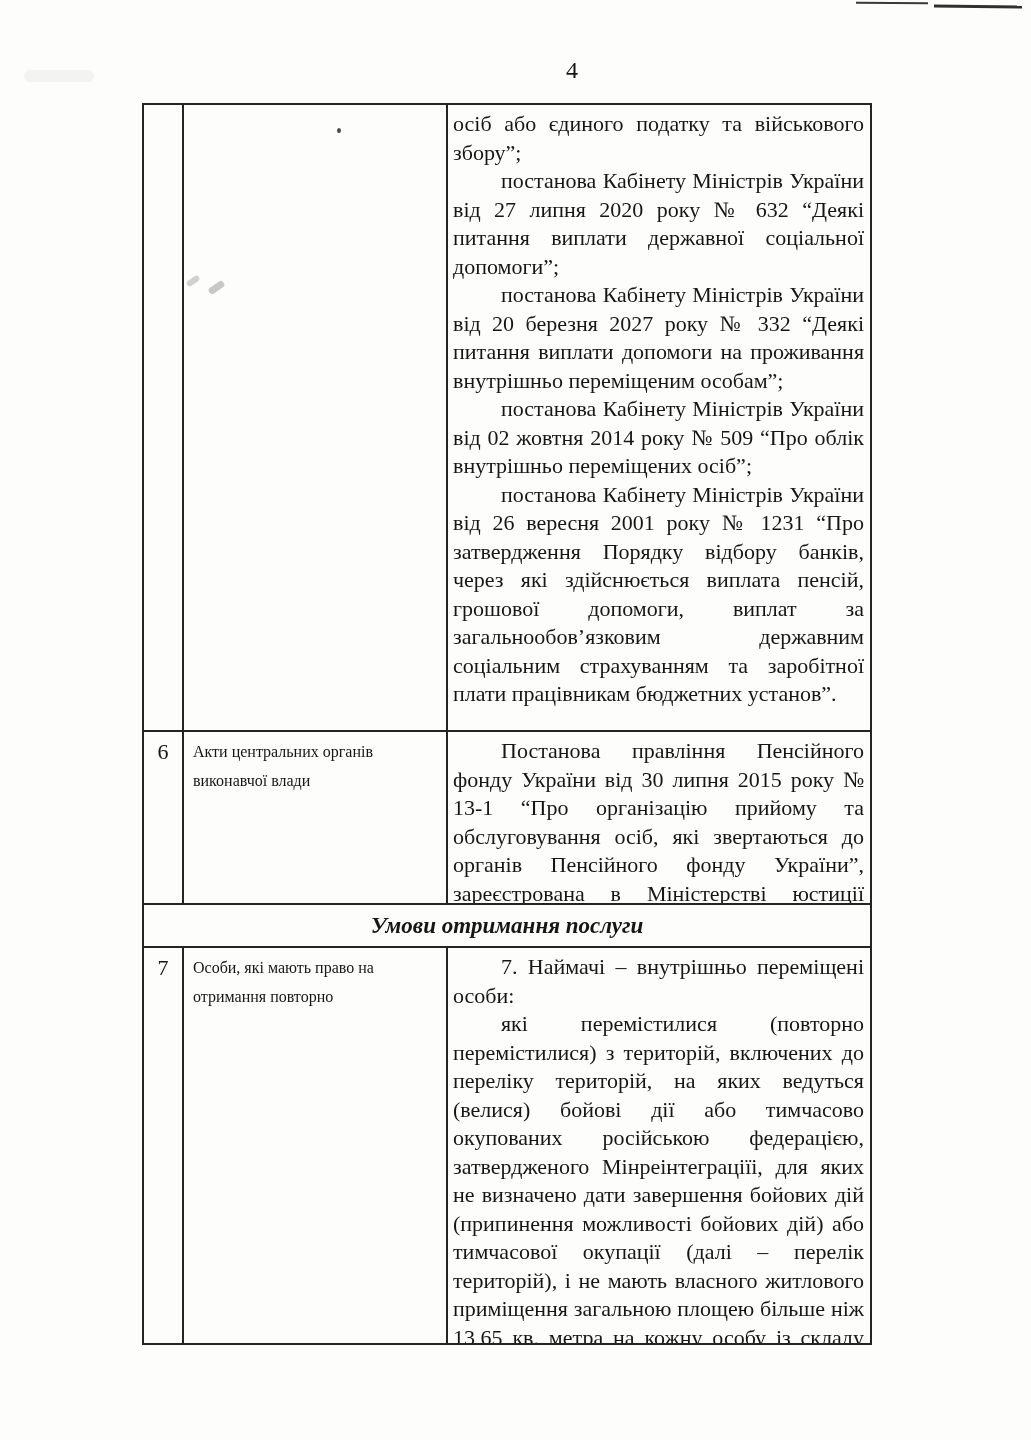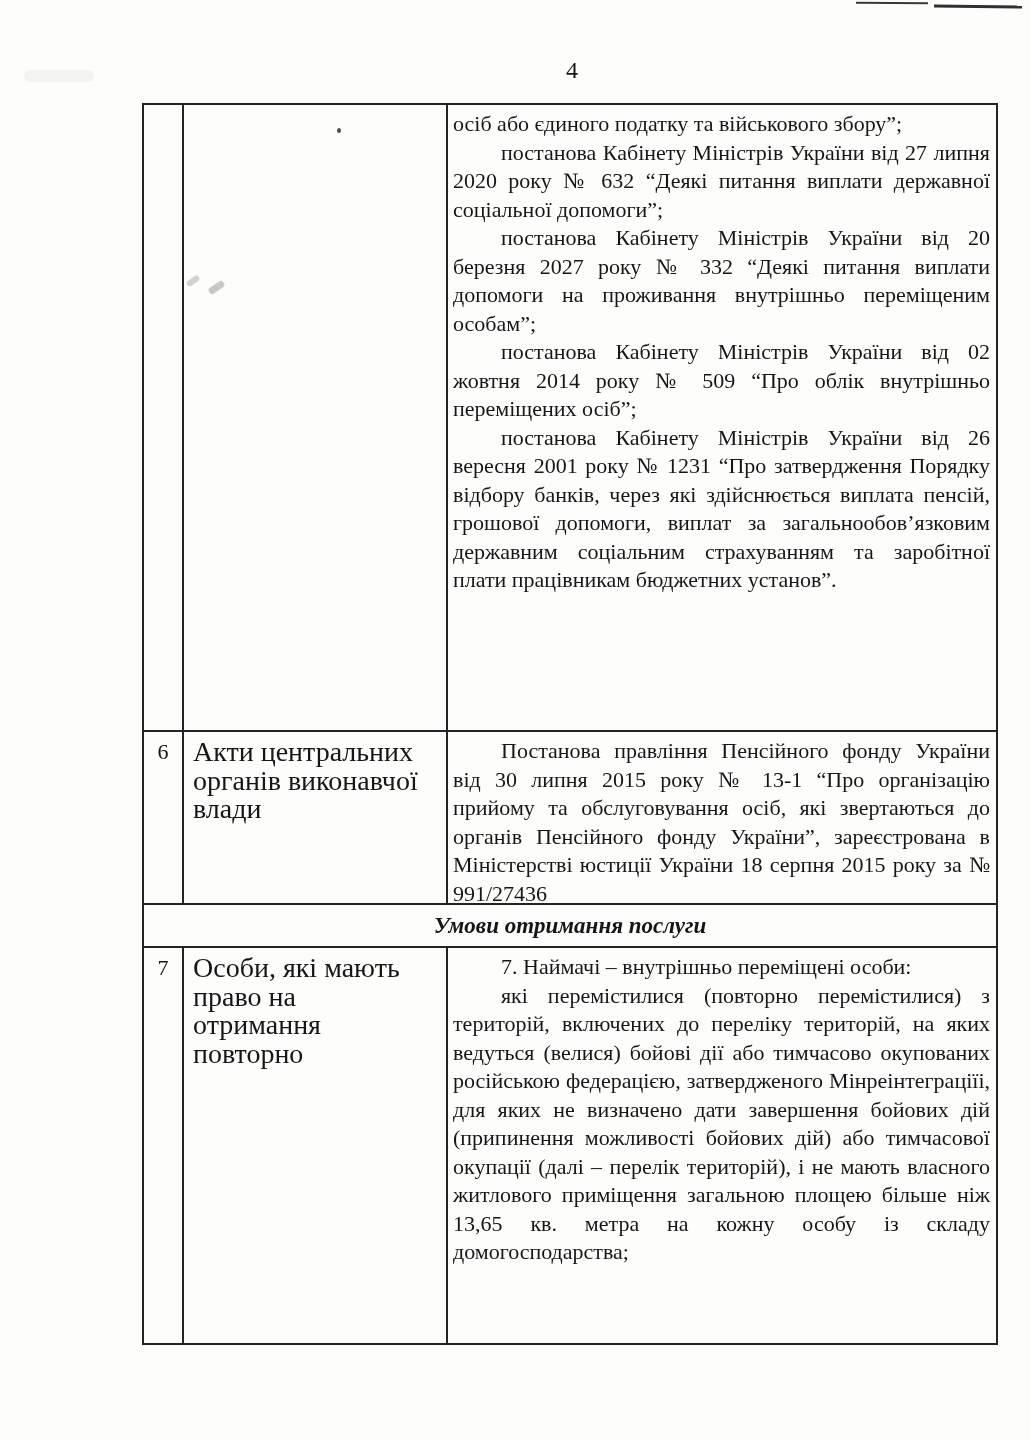--- a/index.html
+++ b/index.html
@@ -23,21 +23,21 @@
     text-align: center;
     font-size: 24px;
     line-height: 28px;
   }
 
   
   .doc-table {
     position: absolute;
     left: 142px;
     top: 103px;
-    width: 856px;
+    width: 730px;
     box-sizing: border-box;
     border-left: 2px solid #242424;
     border-right: 2px solid #242424;
     border-top: 2px solid #242424;
   }
   .trow {
     display: flex;
     box-sizing: border-box;
     border-bottom: 2px solid #242424;
     overflow: hidden;
@@ -55,21 +55,21 @@
     text-align: center;
     padding-top: 6px;
     font-size: 22px;
     line-height: 28.5px;
   }
   .clabel {
     flex: none;
     width: 264px;
     border-right: 2px solid #242424;
     padding: 6px 16px 0 9px;
-    font-size: 28px;
+    font-size: 16px;
     line-height: 28.5px;
   }
   .ccontent {
     flex: 1;
     padding: 5px 6px 0 5px;
     overflow: hidden;
   }
   .para {
     margin: 0;
     font-size: 22px;

